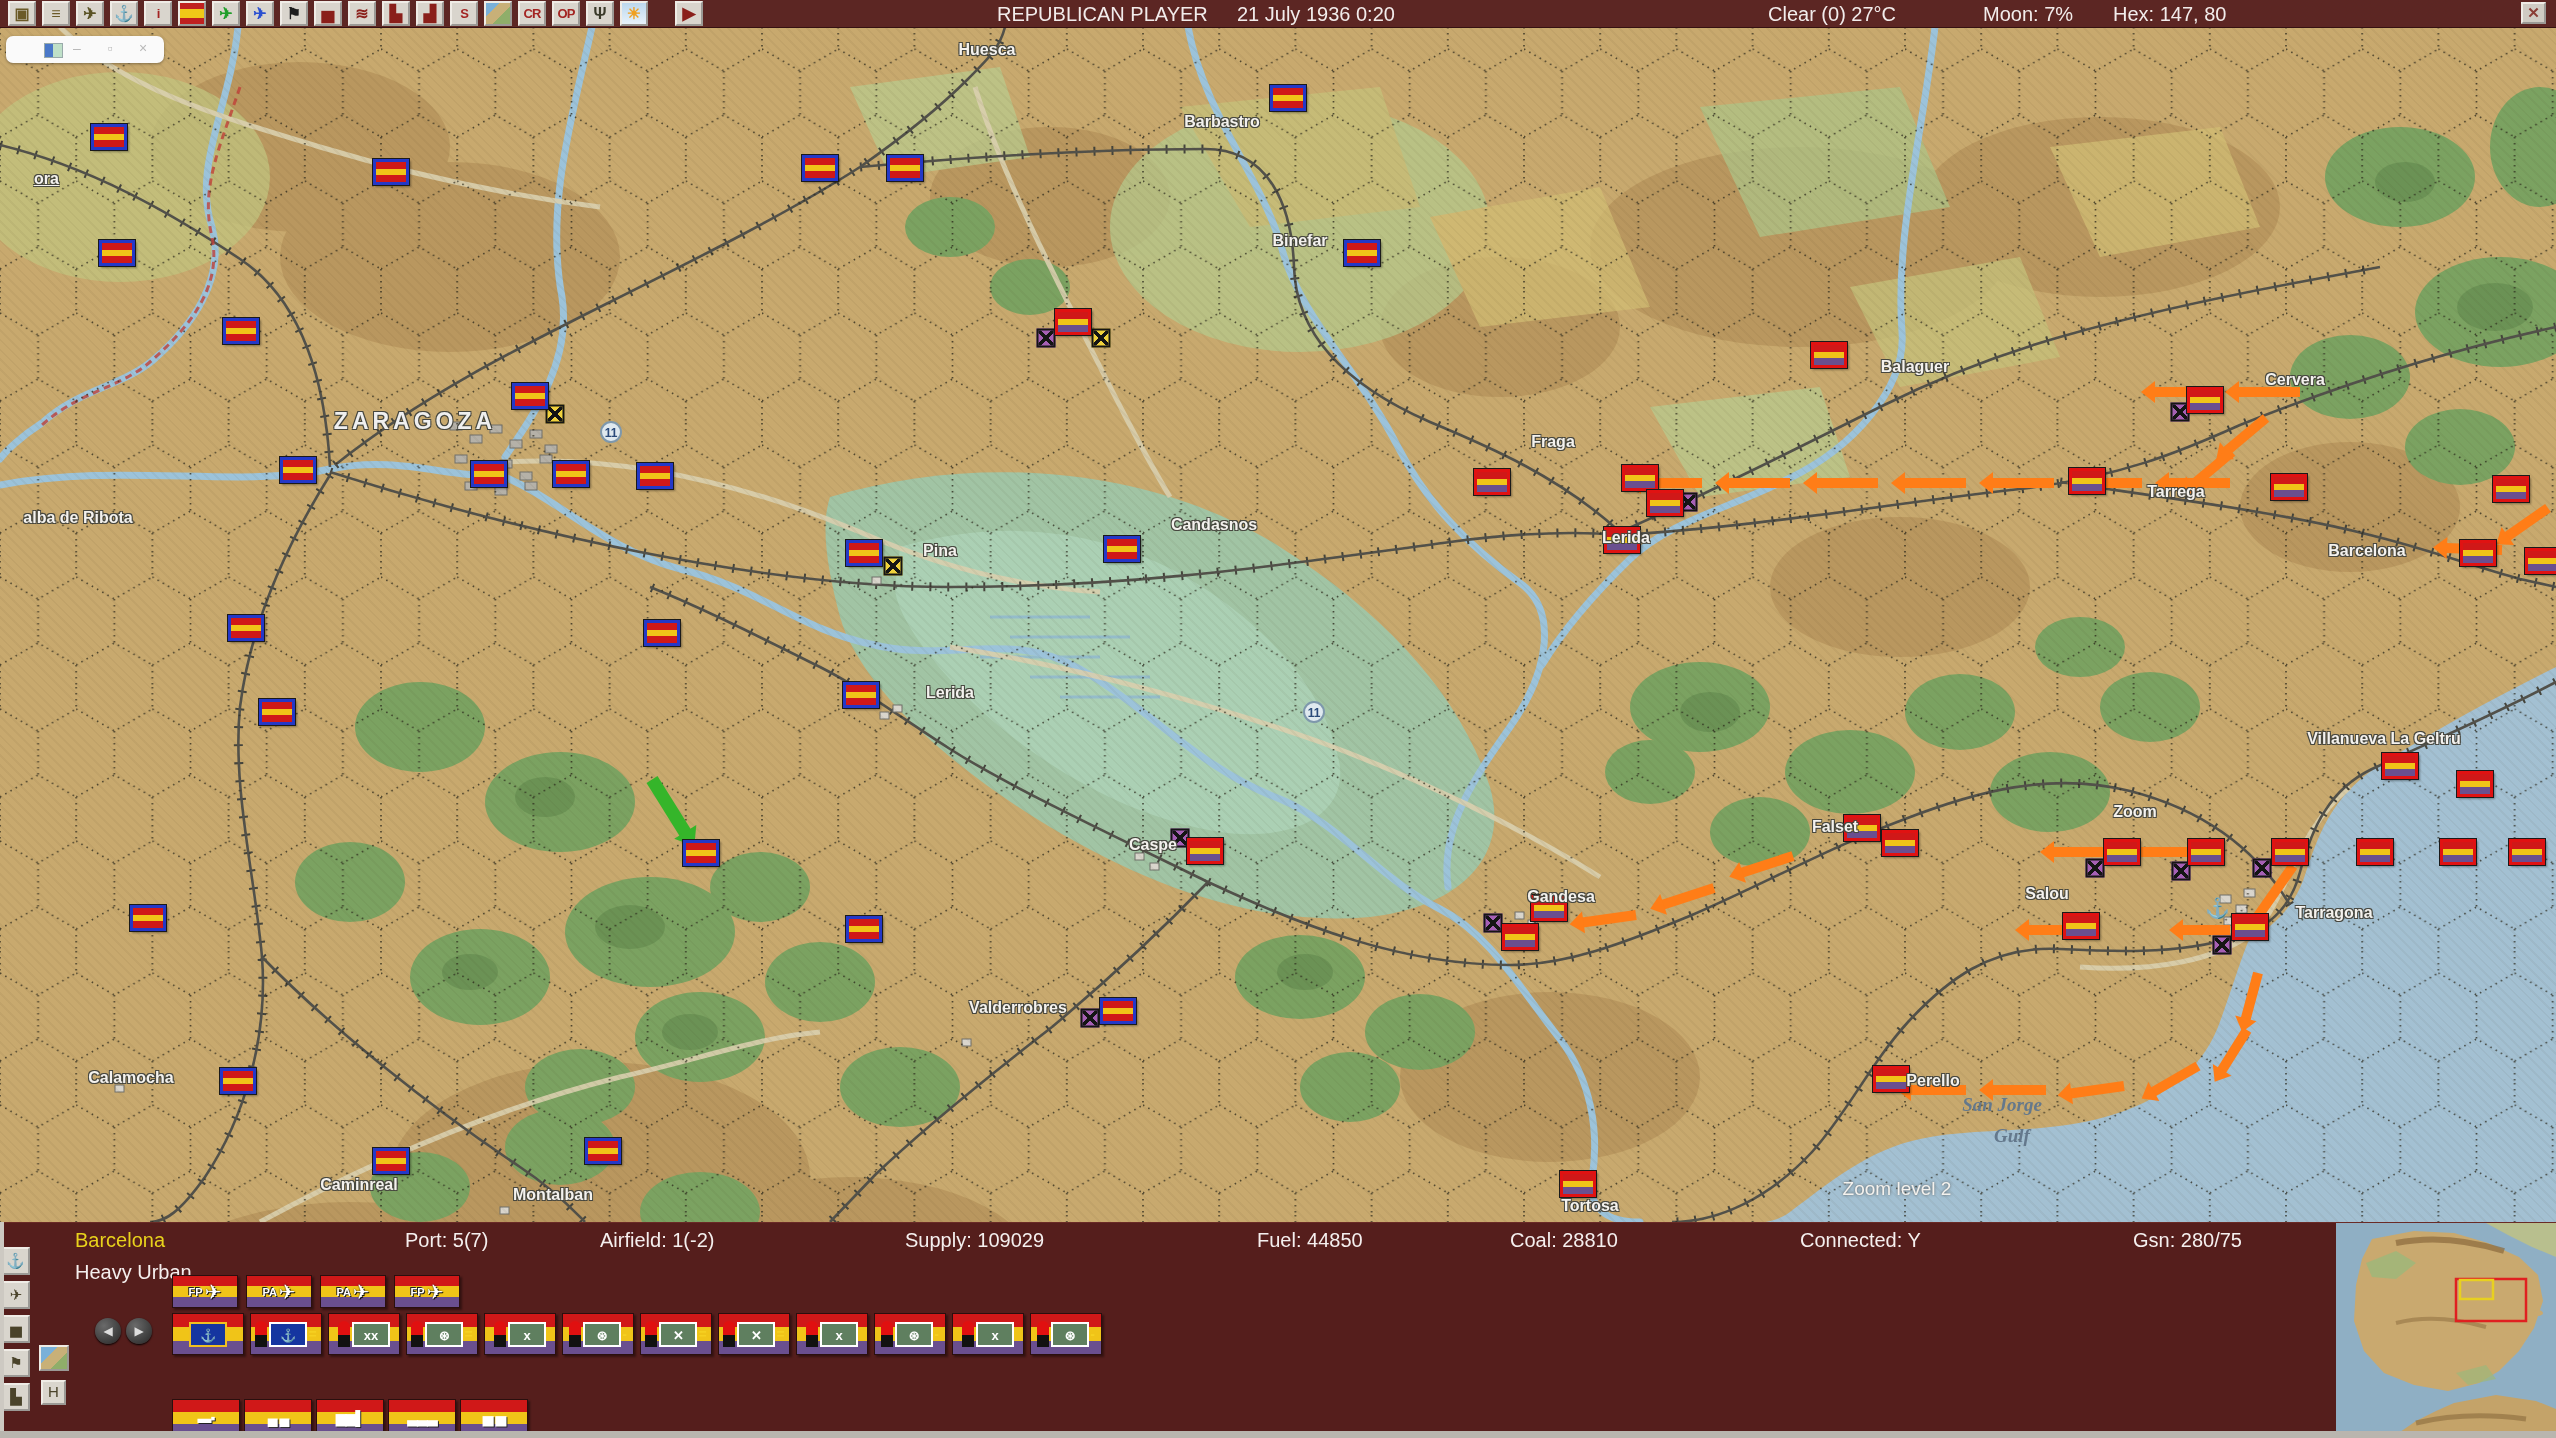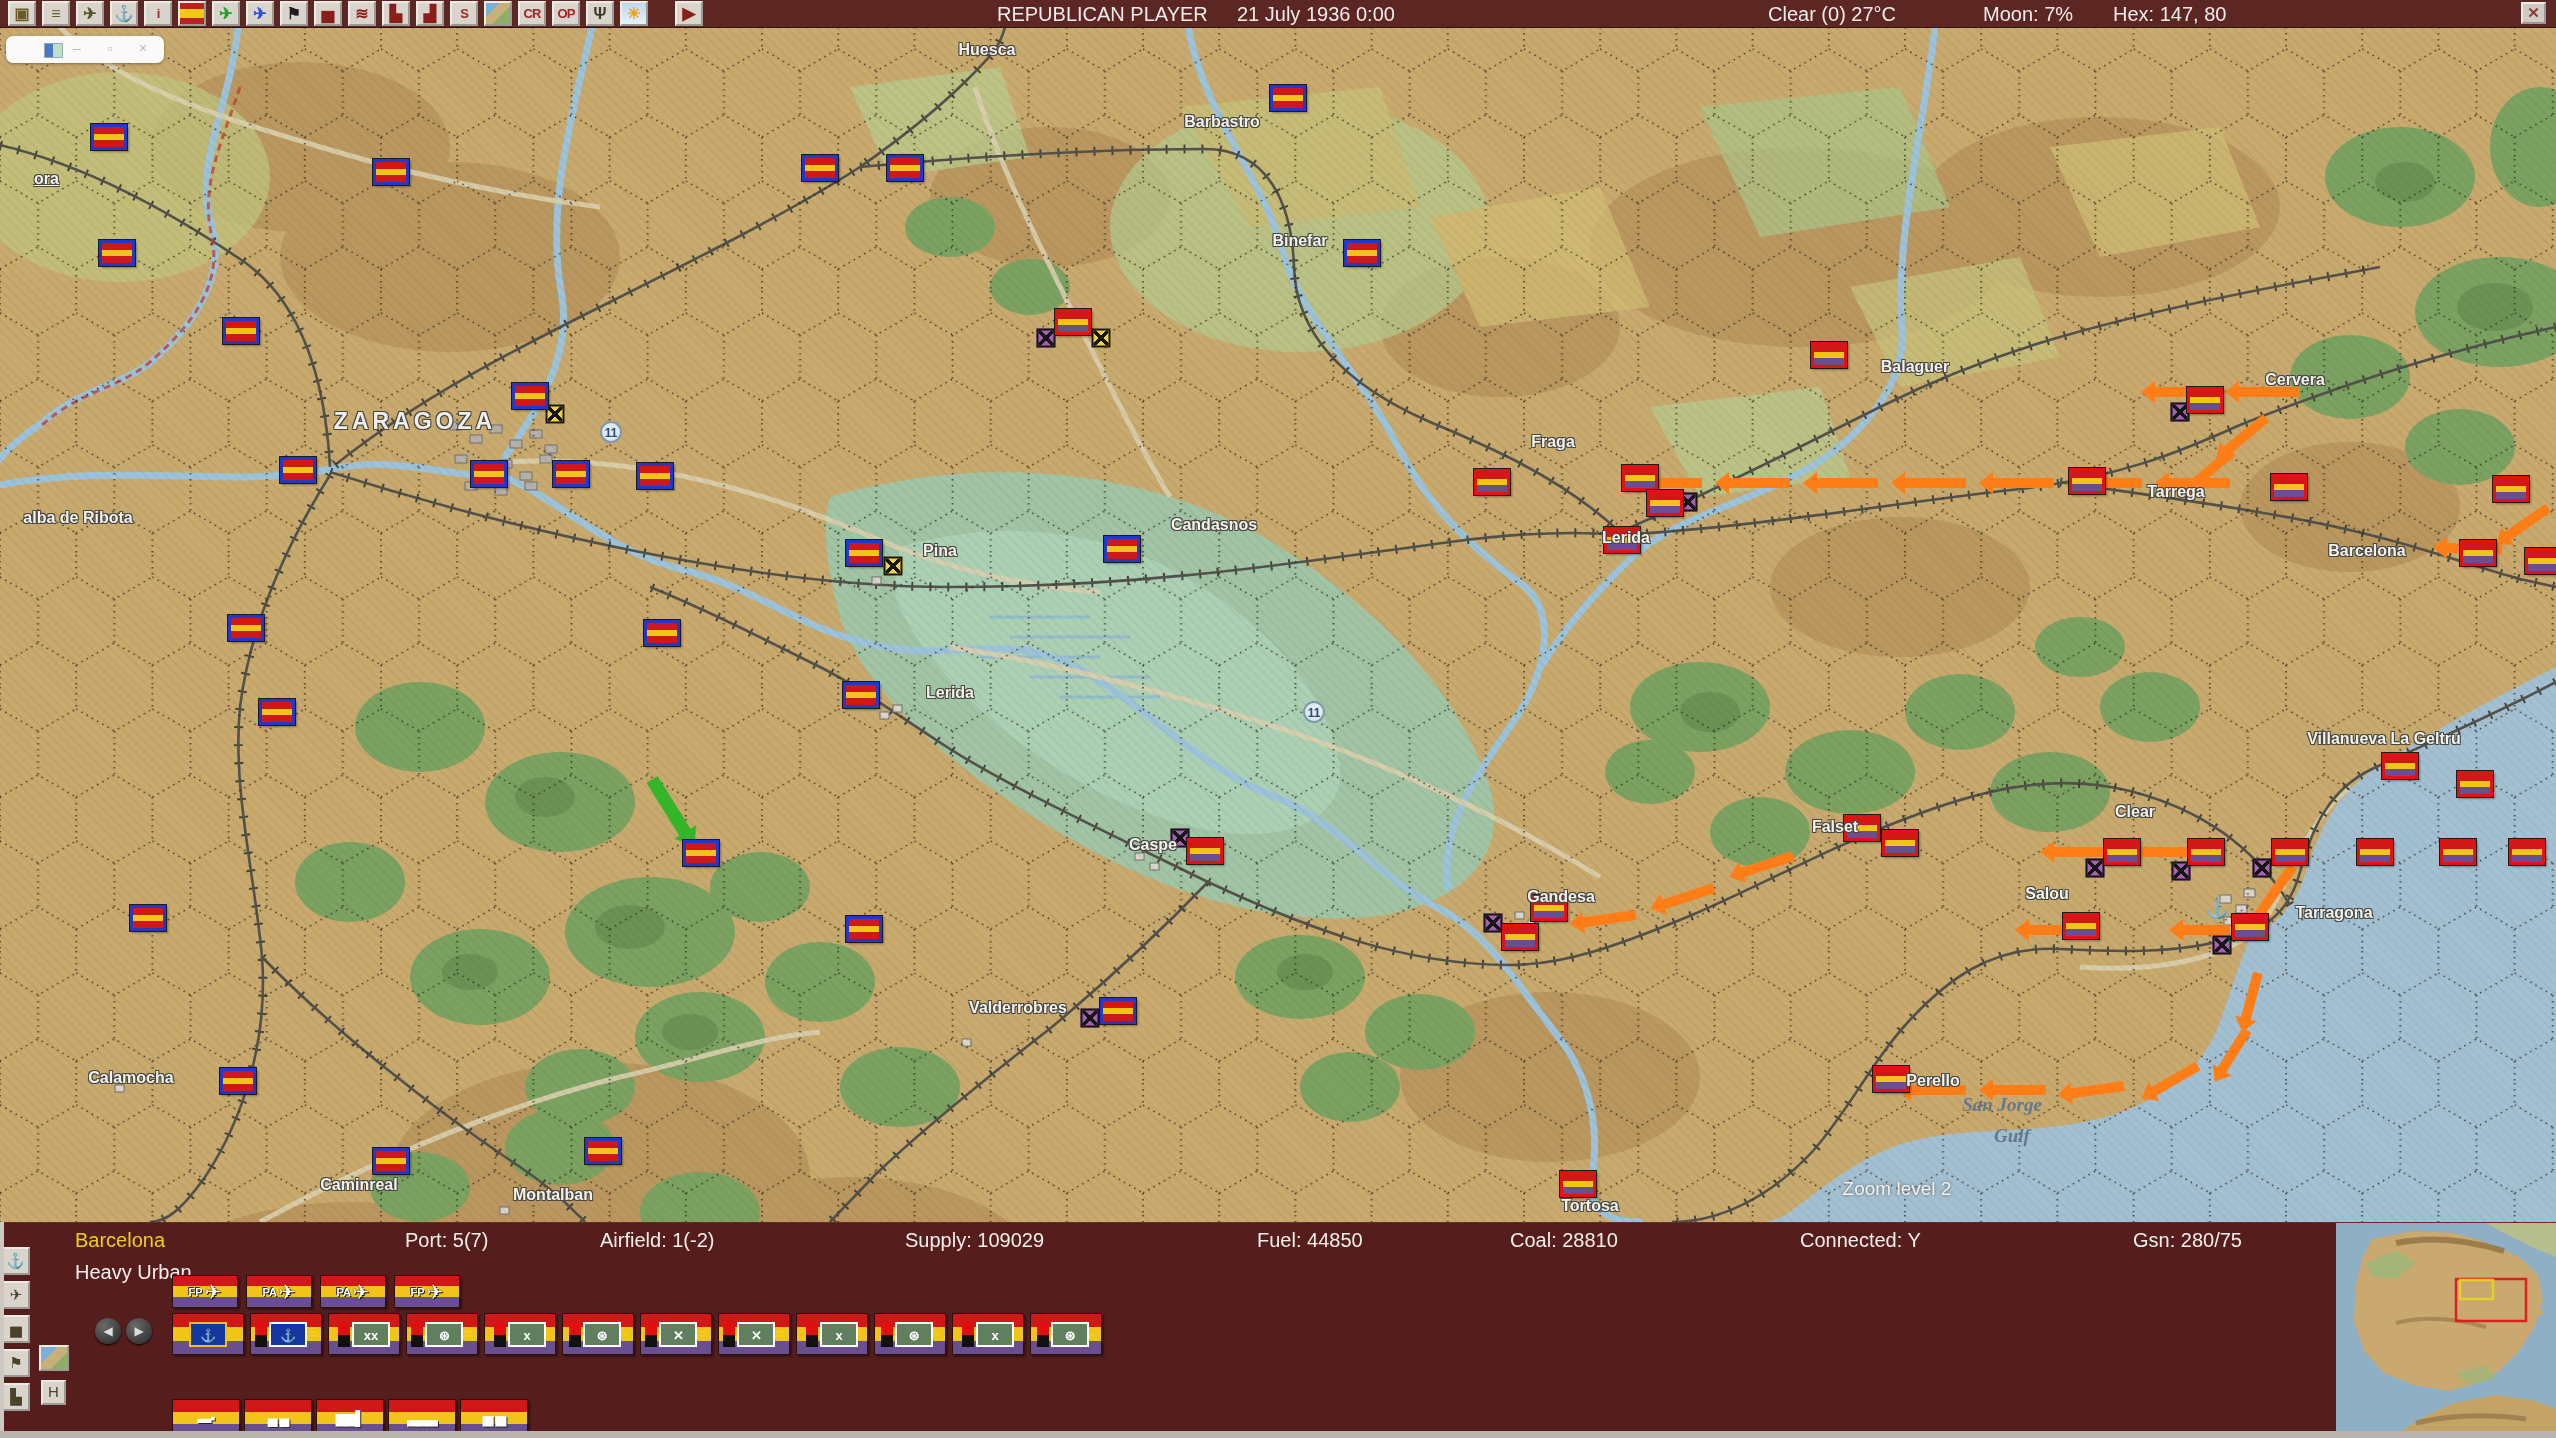--- a/index.html
+++ b/index.html
@@ -295,21 +295,21 @@
       <div class="lbl" style="left: 1541px; top: 442px;">Fraga</div>
       <div class="lbl" style="left: 1614px; top: 510px; margin-top: 28px;">Lerida</div>
       <div class="lbl cap" style="left: 403px; top: 421px;">ZARAGOZA</div>
       <div class="lbl" style="left: 928px; top: 551px;">Pina</div>
       <div class="lbl" style="left: 1202px; top: 525px;">Candasnos</div>
       <div class="lbl" style="left: 938px; top: 693px;">Lerida</div>
       <div class="lbl" style="left: 1141px; top: 845px;">Caspe</div>
       <div class="lbl" style="left: 1549px; top: 897px;">Gandesa</div>
       <div class="lbl" style="left: 1823px; top: 827px;">Falset</div>
       <div class="lbl" style="left: 2035px; top: 894px;">Salou</div>
-      <div class="lbl" style="left: 2123px; top: 812px;">Clear</div>
+      <div class="lbl" style="left: 2123px; top: 812px;">Zoom</div>
       <div class="lbl" style="left: 2372px; top: 739px;">Villanueva  La  Geltru</div>
       <div class="lbl" style="left: 2322px; top: 913px;">Tarragona</div>
       <div class="lbl" style="left: 1006px; top: 1008px;">Valderrobres</div>
       <div class="lbl" style="left: 1921px; top: 1081px;">Perello</div>
       <div class="lbl" style="left: 1578px; top: 1206px;">Tortosa</div>
       <div class="lbl" style="left: 541px; top: 1195px;">Montalban</div>
       <div class="lbl" style="left: 347px; top: 1185px;">Caminreal</div>
       <div class="lbl" style="left: 119px; top: 1078px;">Calamocha</div>
       <div class="lbl sea" style="left: 1990px; top: 1105px;">San Jorge</div>
       <div class="lbl sea" style="left: 2000px; top: 1136px;">Gulf</div>
@@ -472,21 +472,21 @@
           <span class="tglyph g-sig">Ψ</span>
         </div>
         <div class="tbtn skybg" style="left: 620px;">
           <span class="tglyph g-sun">☀</span>
         </div>
         <div class="tbtn" style="left: 675px;">
           <span class="tglyph g-play">▶</span>
         </div>
       </div>
     <div class="tstat" style="left:997px">REPUBLICAN PLAYER</div>
-    <div class="tstat" style="left:1237px">21 July 1936  0:00</div>
+    <div class="tstat" style="left:1237px">21 July 1936  0:20</div>
     <div class="tstat" style="left:1768px">Clear (0) 27°C</div>
     <div class="tstat" style="left:1983px">Moon: 7%</div>
     <div class="tstat" style="left:2113px">Hex: 147, 80</div>
     <div id="close-btn">
       <span>✕</span>
     </div>
   </div>
 
   <div id="miniwin">
     <span class="appico"></span>

